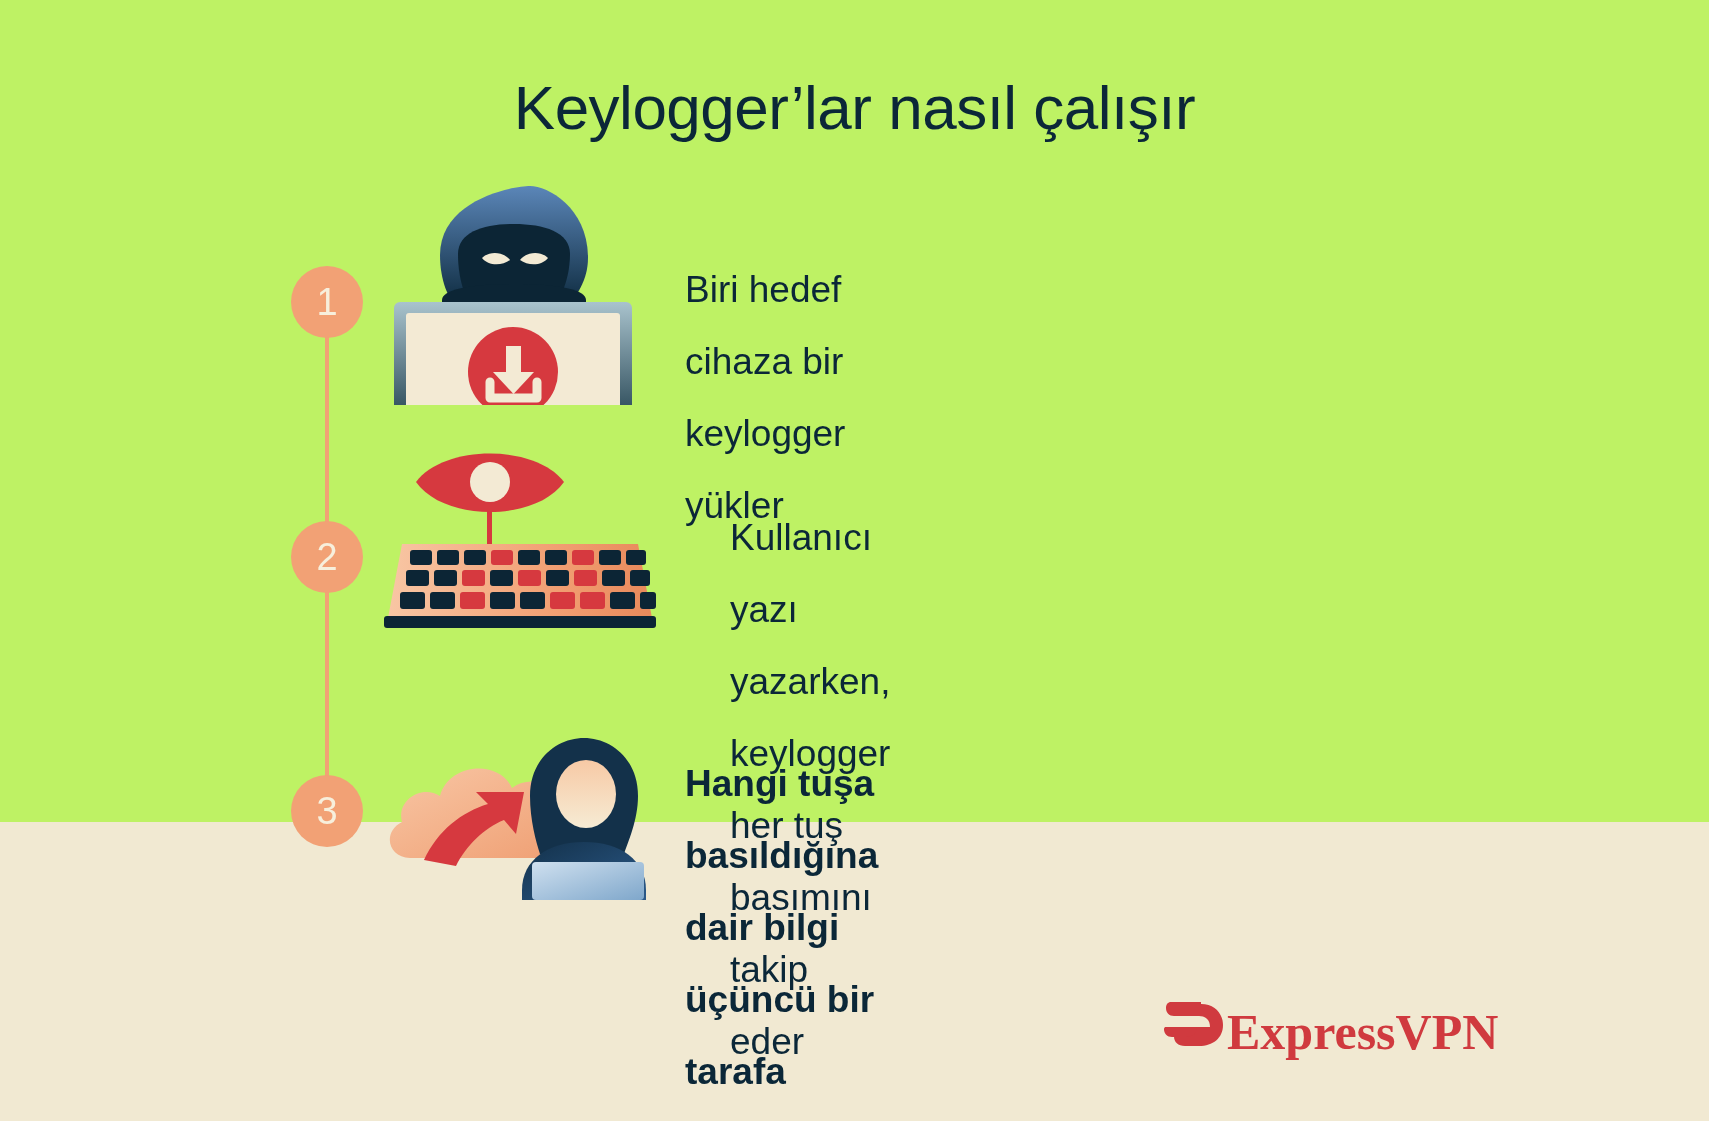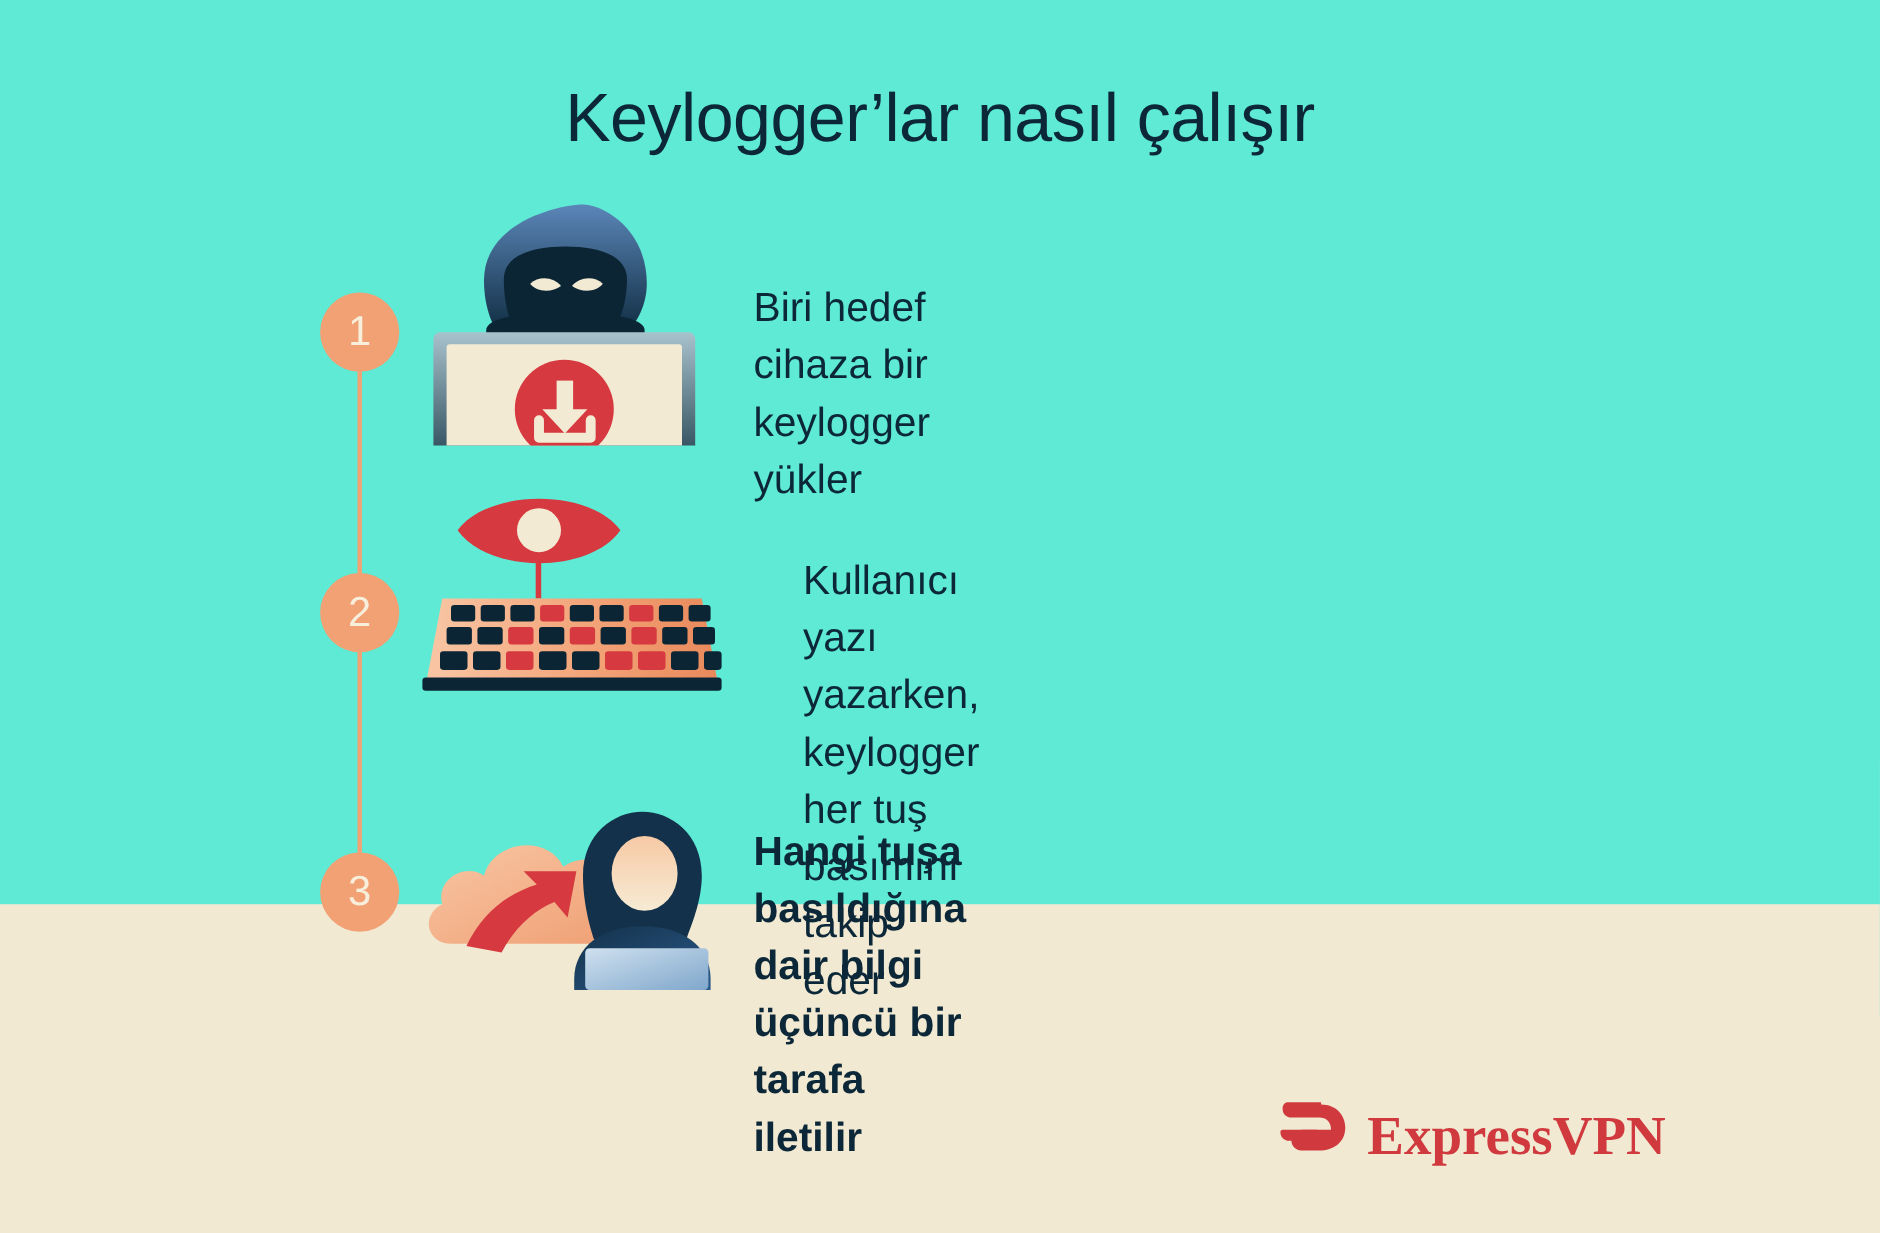--- a/index.html
+++ b/index.html
@@ -11,21 +11,21 @@
     height: 1121px;
     background: #f1e9d2;
     font-family: "Liberation Sans", sans-serif;
     overflow: hidden;
     position: relative;
   }
   .canvas {
     position: relative;
     width: 1709px;
     height: 822px;
-    background: #5eead4;
+    background: #bef264;
   }
 
   
   .title {
     position: absolute;
     top: 72px;
     left: 0;
     width: 1709px;
     text-align: center;
     font-size: 62px;
@@ -72,37 +72,37 @@
     left: 0;
     top: 0;
     width: 280px;
     height: 225px;
   }
   .caption {
     position: absolute;
     left: 305px;
     color: #0b2738;
     font-size: 37px;
-    line-height: 52px;
+    line-height: 72px;
     white-space: pre-line;
     font-family: "Liberation Sans", sans-serif;
   }
   #cap1 { top: 74px; }
   #cap2 { top: 62px; margin-left: 45px; }
   #cap3 { top: 48px; font-weight: bold; }
 
   
   .logo {
     position: absolute;
     left: 1163px;
     top: 1000px;
     height: 64px;
     display: flex;
     align-items: center;
-    gap: 16px;
+    gap: 0;
   }
   .logo-text {
     font-family: "Liberation Serif", serif;
     font-size: 50px;
     font-weight: 700;
     color: #d03a3f;
     letter-spacing: 0px;
   }
 </style>
 </head>

